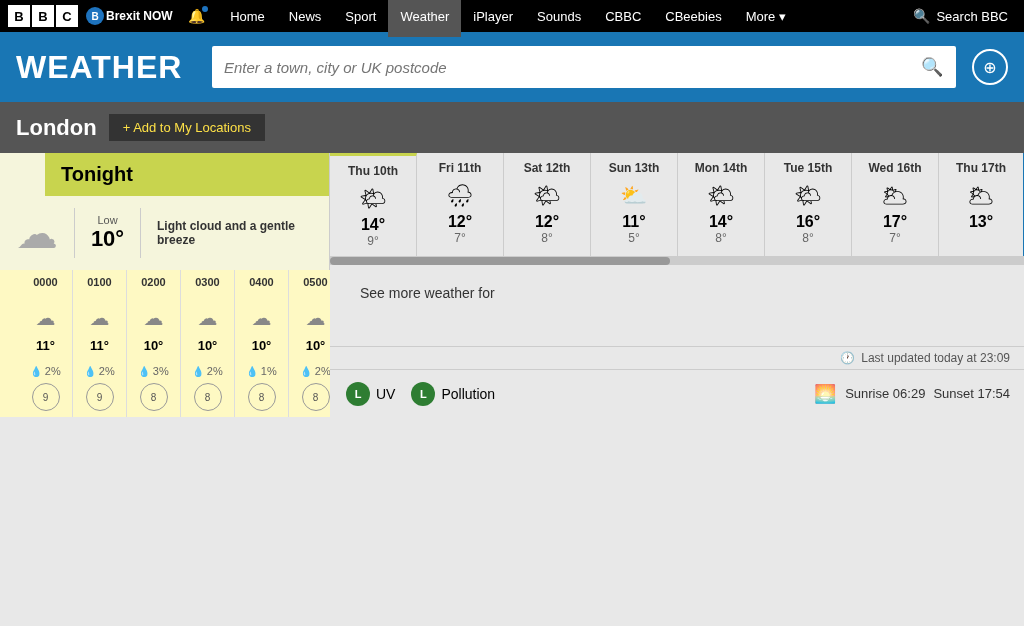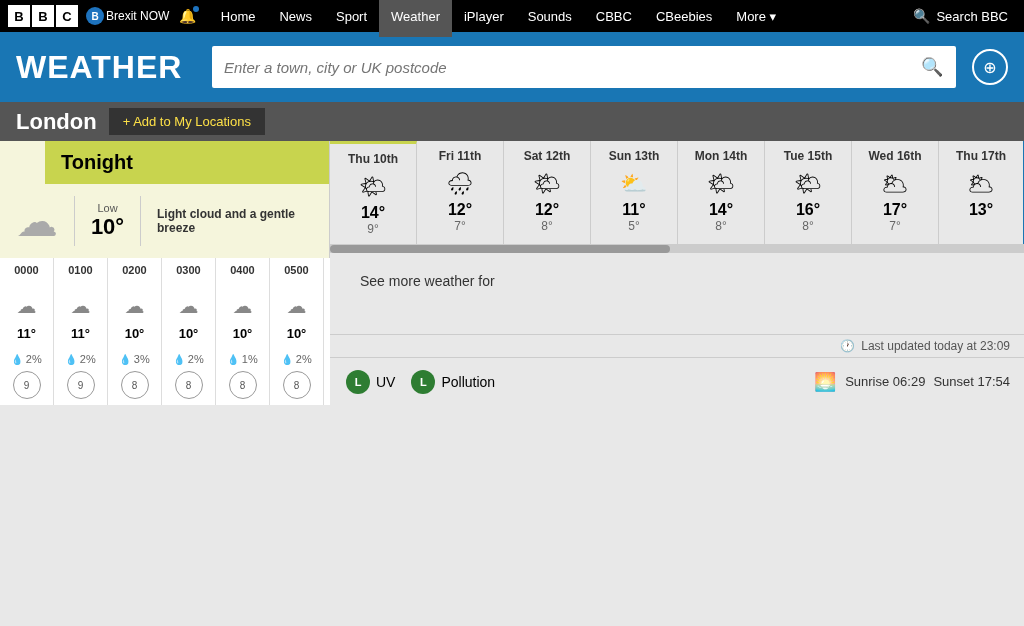--- a/index.html
+++ b/index.html
@@ -40,22 +40,22 @@
       display: flex;
       align-items: center;
       justify-content: center;
       font-size: 10px;
       font-weight: bold;
       margin-right: 2px;
     }
     .brexit-label {
       color: #fff;
       font-size: 12px;
-      font-weight: normal;
-      margin-right: 10px;
+      font-weight: bold;
+      margin-right: 16px;
     }
     .bell-icon {
       color: #ccc;
       font-size: 14px;
       margin-right: 12px;
       position: relative;
     }
     .bell-dot {
       width: 6px;
       height: 6px;
@@ -144,21 +144,21 @@
       display: flex;
       align-items: center;
       justify-content: center;
       font-size: 16px;
       cursor: pointer;
     }
 
     
     .location-bar {
       background: #555;
-      height: 39px;
+      height: 51px;
       display: flex;
       align-items: center;
       padding: 0 16px;
       gap: 12px;
     }
     .location-name {
       color: #fff;
       font-size: 22px;
       font-weight: bold;
     }
@@ -450,21 +450,21 @@
         <div class="divider-v"></div>
         <div class="tonight-temp">
           <span>Low</span>
           <span class="tonight-temp-val">10°</span>
         </div>
         <div class="divider-v"></div>
         <div class="tonight-desc">Light cloud and a gentle breeze</div>
       </div>
     </div>
 
-    <div style="background:#ffffff; flex:1;">
+    <div style="background:#fef9c3; flex:1;padding-left:19px;">
       <div class="hourly-row">
         <div class="hour-col">
           <span class="hour-label">0000</span>
           <span class="hour-icon">☁</span>
           <span class="hour-temp">11°</span>
           <div class="rain-row">
             <span class="rain-icon">💧</span>
             <span>2%</span>
           </div>
           <div class="wind-circle">9</div>

